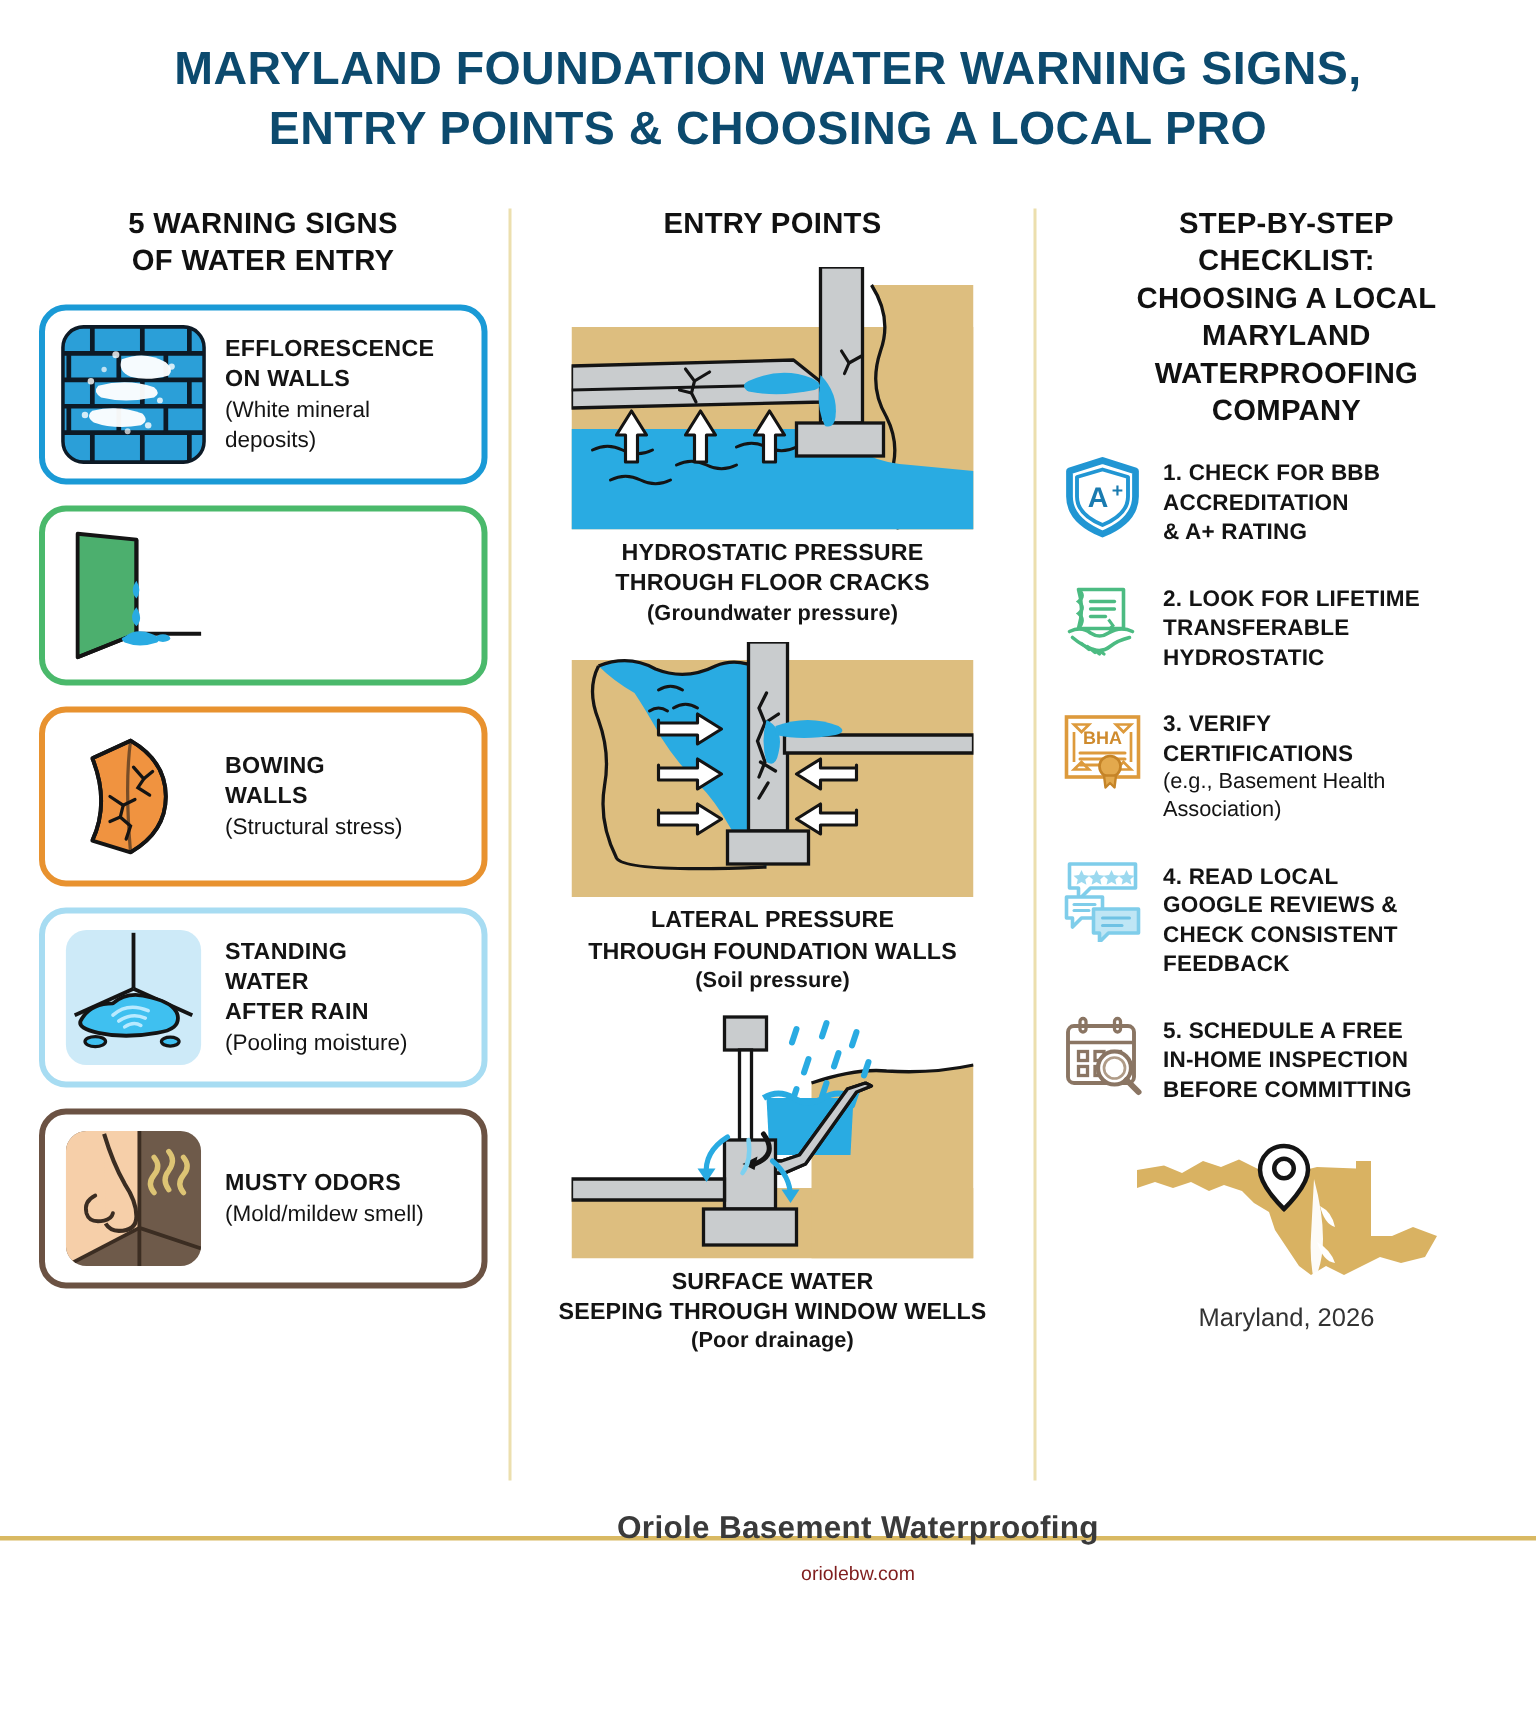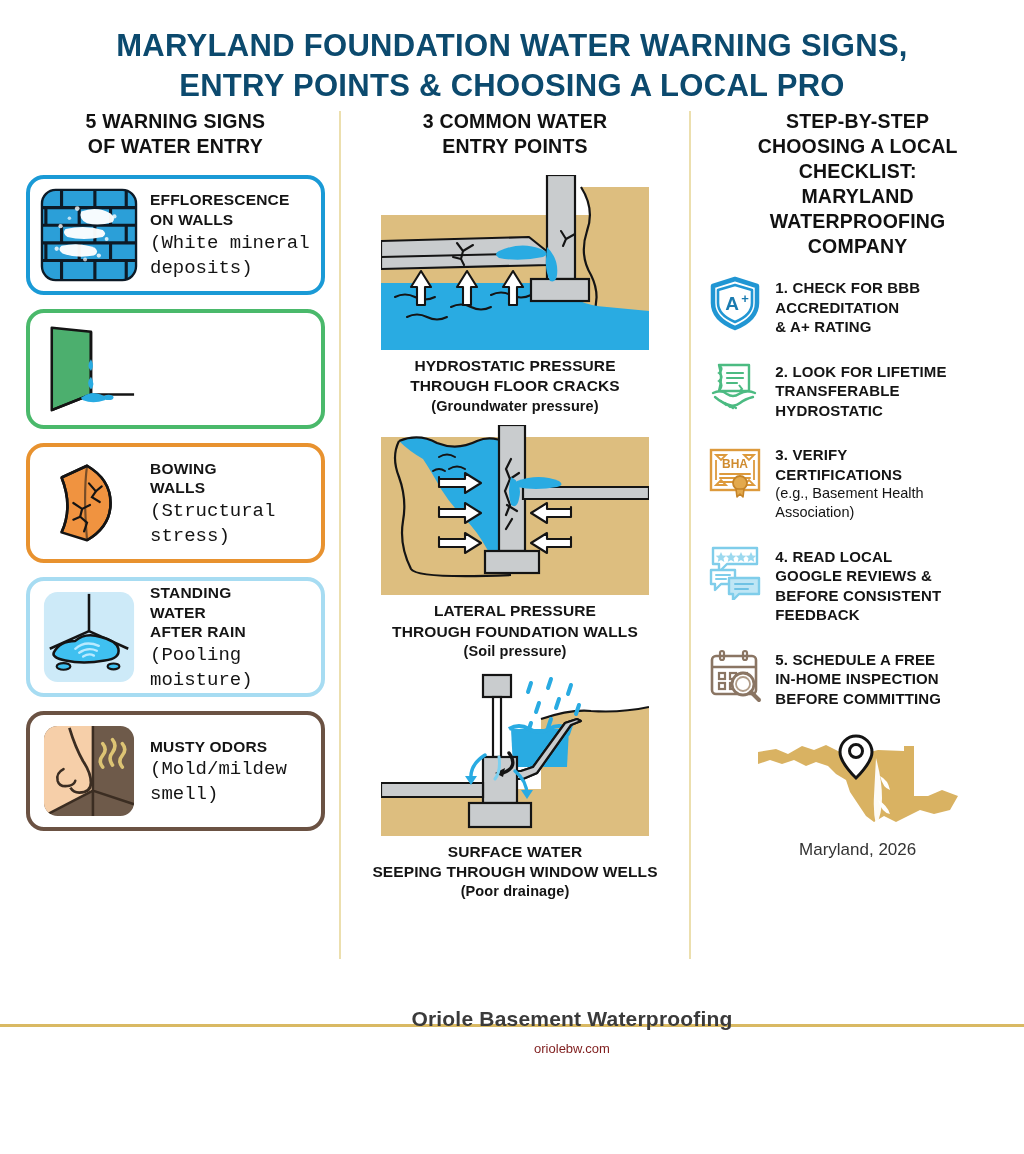--- a/index.html
+++ b/index.html
@@ -19,21 +19,21 @@
     font-size: 31px;
     letter-spacing: 0.3px;
     line-height: 1.28;
     padding: 26px 40px 0 40px;
     color: #0c4a6e;
   }
 
   
   .columns {
     display: flex;
-    margin-top: 4px;
+    margin-top: 32px;
     height: 860px;
   }
   .col { position: relative; }
   .col-left   { width: 340px; padding: 0 14px 0 26px; }
   .col-mid    { width: 350px; padding: 0 16px; }
   .col-right  { width: 334px; padding: 0 16px 0 16px; }
 
   .divider {
     width: 2px;
     background: #ecdfae;
@@ -67,24 +67,23 @@
   }
   .card .art { flex: 0 0 98px; height: 98px; }
   .card .txt { flex: 1; }
   .card .head-line {
     font-weight: bold;
     font-size: 15.5px;
     line-height: 1.28;
     letter-spacing: 0.2px;
   }
   .card .sub-line {
-    font-size: 19px;
+    font-size: 15px;
     line-height: 1.28;
     margin-top: 1px;
-    font-family: Liberation Mono, monospace;
   }
 
   
   .diagram-block { margin-bottom: 10px; }
   .diagram-block svg { display: block; margin: 0 auto; }
   .diagram-cap {
     text-align: center;
     font-weight: bold;
     font-size: 15.5px;
     line-height: 1.3;
@@ -318,21 +317,20 @@
         <div class="head-line">MUSTY ODORS</div>
         <div class="sub-line">(Mold/mildew smell)</div>
       </div>
     </div>
   </div>
 
   <div class="divider"></div>
 
   <div class="col col-mid">
     <div class="col-head">
-      <div>3 COMMON WATER</div>
       <div>ENTRY POINTS</div>
     </div>
 
     <div class="diagram-block">
       <svg width="268" height="175" viewBox="0 0 268 175">
         <rect x="0" y="40" width="268" height="135" fill="#ddbe7f"></rect>
         <path d="M200 12 q14 22 6 44 q-8 24 4 44 q10 20 2 40 q-4 18 6 35 L268 175 L268 12 Z" fill="#ddbe7f"></path>
         <path d="M200 12 q14 22 6 44 q-8 24 4 44 q10 20 2 40 q-4 18 6 35" fill="none" stroke="#141414" stroke-width="2.2"></path>
         <path d="M0 108 L176 108 q16 22 50 24 L268 136 L268 175 L0 175 Z" fill="#29abe2"></path>
         <path d="M0 100 L14 104 L40 98 L70 104 L100 98 L130 104 L160 98 L180 104" fill="none" stroke="#29abe2" stroke-width="0"></path>
@@ -467,22 +465,22 @@
         <div class="diagram-sub">(Poor drainage)</div>
       </div>
     </div>
   </div>
 
   <div class="divider"></div>
 
   <div class="col col-right">
     <div class="col-head wide">
       <div>STEP-BY-STEP</div>
+      <div>CHECKLIST:</div>
       <div>CHOOSING A LOCAL</div>
-      <div>CHECKLIST:</div>
       <div>MARYLAND</div>
       <div>WATERPROOFING</div>
       <div>COMPANY</div>
     </div>
 
     <div class="check-item">
       <div class="ico">
         <svg viewBox="0 0 56 56" width="56" height="56">
           <path d="M28 4 L50 11 V28 Q50 44 28 53 Q6 44 6 28 V11 Z" fill="none" stroke="#2196d3" stroke-width="4.5" stroke-linejoin="round"></path>
           <path d="M28 10 L45 15 V28 Q45 40 28 47 Q11 40 11 28 V15 Z" fill="none" stroke="#2196d3" stroke-width="2.6" stroke-linejoin="round"></path>
@@ -567,21 +565,21 @@
           <path d="M22 34 h30 v16 h-20 l-6 6 v-6 h-4 z" fill="#bfe6f5" stroke="#7fcdea" stroke-width="2.4" stroke-linejoin="round"></path>
           <g stroke="#6fc2e4" stroke-width="2" stroke-linecap="round">
             <path d="M28 40 h18"></path>
               <path d="M28 45 h13"></path>
           </g>
         </svg>
       </div>
       <div class="ctxt">
         <div class="cmain">4. READ LOCAL</div>
         <div class="cmain">GOOGLE REVIEWS &amp;</div>
-        <div class="cmain">BEFORE CONSISTENT</div>
+        <div class="cmain">CHECK CONSISTENT</div>
         <div class="cmain">FEEDBACK</div>
       </div>
     </div>
 
     <div class="check-item">
       <div class="ico">
         <svg viewBox="0 0 56 56" width="56" height="56">
           <rect x="13" y="4" width="4" height="9" rx="2" fill="none" stroke="#8a7563" stroke-width="2.2"></rect>
           <rect x="36" y="4" width="4" height="9" rx="2" fill="none" stroke="#8a7563" stroke-width="2.2"></rect>
           <rect x="5" y="9" width="44" height="38" rx="4" fill="none" stroke="#8a7563" stroke-width="2.6"></rect>

